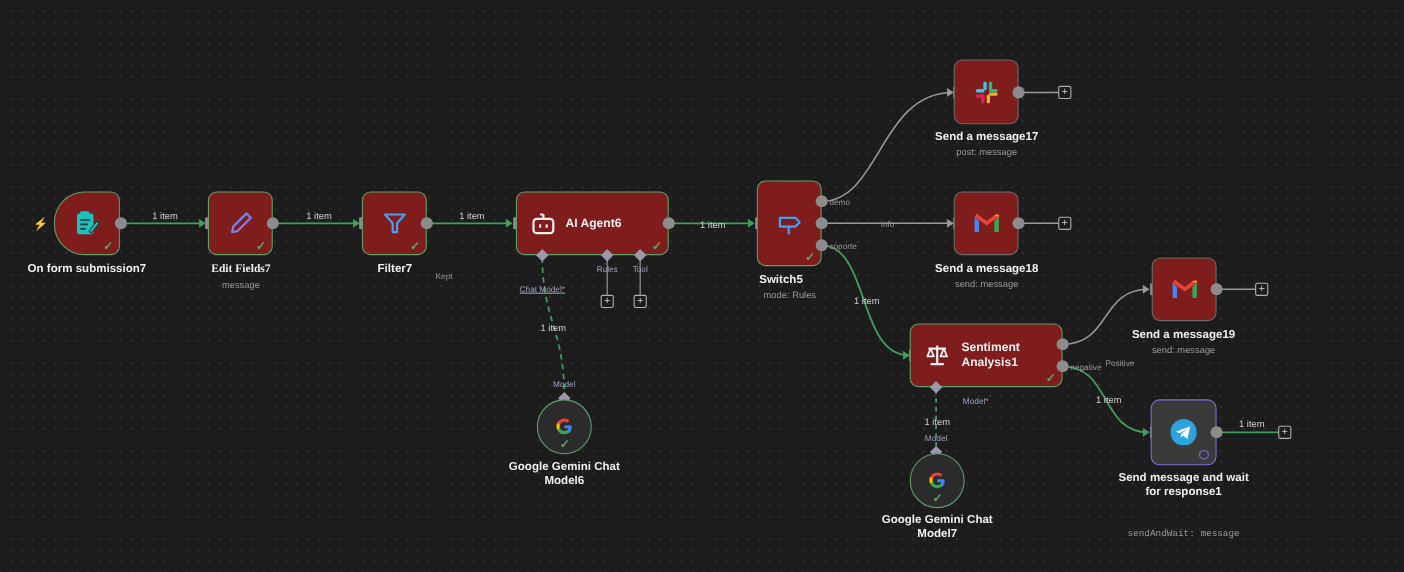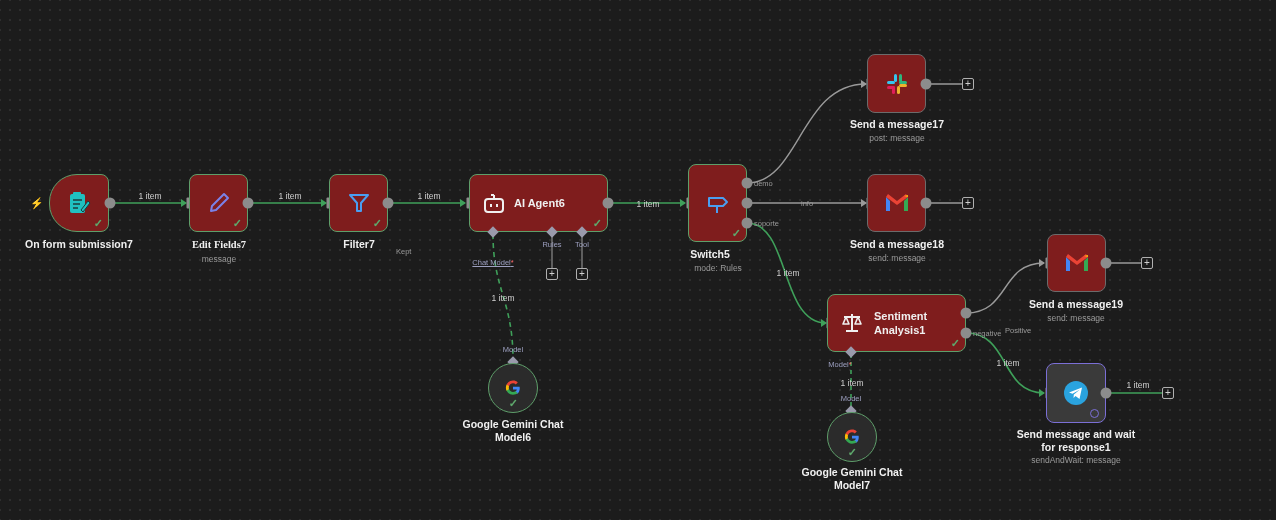--- a/index.html
+++ b/index.html
@@ -246,21 +246,21 @@
         </svg>
     </span>
     <span class="wide-title" style="left:46px;"><span>Sentiment</span><br><span>Analysis1</span></span>
     <span class="check">✓</span>
   </div>
   <div class="handle-out" style="left:966px; top:313px;"></div>
   <div class="handle-out" style="left:966px; top:333px;"></div>
   <span class="port-label" style="left:973px; top:326px;margin-left:32px;">Positive</span>
   <span class="port-label" style="left:973px; top:329px;">negative</span>
   <div class="diamond" style="left:851px; top:352px;"></div>
-  <span class="port-label center" style="left:840px; top:360px;"><span>Model</span><span class="req">*</span></span>
+  <span class="port-label center" style="left:887px; top:360px;"><span>Model</span><span class="req">*</span></span>
 
   <div class="diamond" style="left:851px; top:411px;"></div>
   <span class="port-label center" style="left:851px; top:394px;">Model</span>
   <div class="node circle" style="left:827px; top:412px; width:50px; height:50px;">
     <span class="icon">
       <svg width="18" height="18" viewBox="0 0 24 24">
           <path d="M21 12.2c0-.7-.1-1.3-.2-1.9H12v3.6h5.1c-.2 1.2-.9 2.2-1.9 2.9v2.4h3.1c1.7-1.6 2.7-4 2.7-7z" fill="#4285f4"></path>
           <path d="M12 21c2.6 0 4.7-.9 6.3-2.3l-3.1-2.4c-.9.6-2 .9-3.2.9-2.5 0-4.6-1.7-5.3-3.9H3.5v2.5C5.1 19 8.3 21 12 21z" fill="#34a853"></path>
           <path d="M6.7 13.3c-.2-.6-.3-1.2-.3-1.8s.1-1.2.3-1.8V7.2H3.5C2.9 8.5 2.5 10 2.5 11.5s.4 3 1 4.3l3.2-2.5z" fill="#fbbc05"></path>
           <path d="M12 5.8c1.4 0 2.7.5 3.7 1.4l2.7-2.7C16.7 2.9 14.6 2 12 2 8.3 2 5.1 4 3.5 7.2l3.2 2.5C7.4 7.5 9.5 5.8 12 5.8z" fill="#ea4335"></path>
@@ -292,15 +292,15 @@
       <svg width="24" height="24" viewBox="0 0 24 24">
           <circle cx="12" cy="12" r="12" fill="#2aa3df"></circle>
           <path d="M5 11.5 L18 6.5 L15.5 18 L11.5 15 L9.5 17 L9.8 13.5 L16 8.5 L8.5 12.8 Z" fill="#ffffff"></path>
         </svg>
     </span>
     <span style="position:absolute; right:6px; bottom:4px; width:9px; height:9px; border:1.3px solid #7b6fd6; border-radius:50%;"></span>
   </div>
   <div class="handle-out" style="left:1106px; top:393px;"></div>
   <div class="plus-btn" style="left:1168px; top:393px;">+</div>
   <span class="label" style="left:1076px; top:428px;"><span>Send message and wait</span><br><span>for response1</span></span>
-  <span class="sublabel" style="left:1076px; top:455px;">sendAndWait: message</span>
+  <span class="sublabel" style="left:1076px; top:480px;font-family:Liberation Mono, monospace;">sendAndWait: message</span>
 
 </div>
 
 </body></html>

